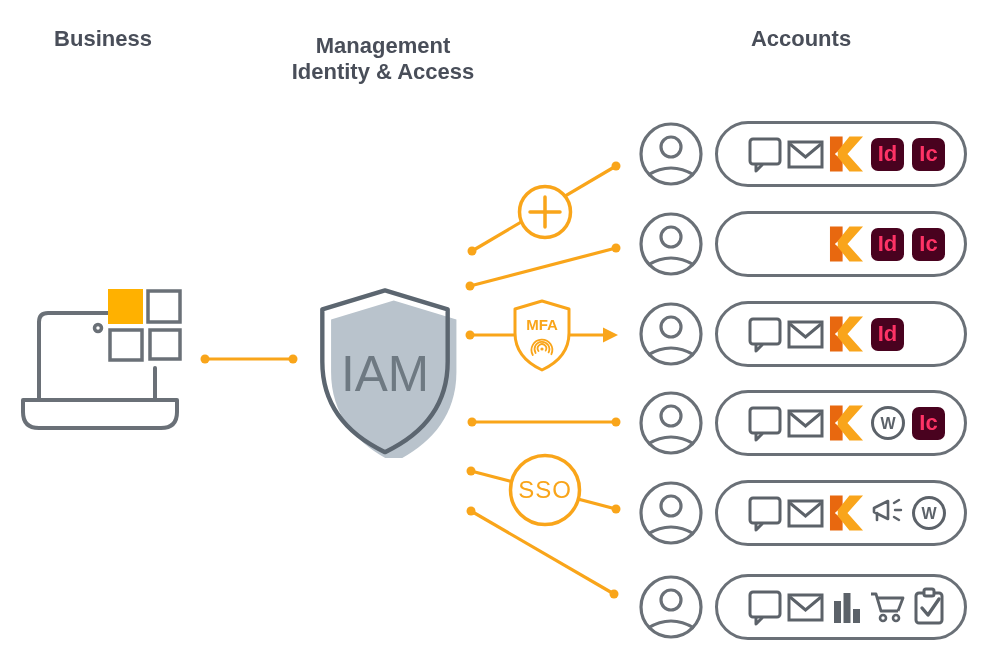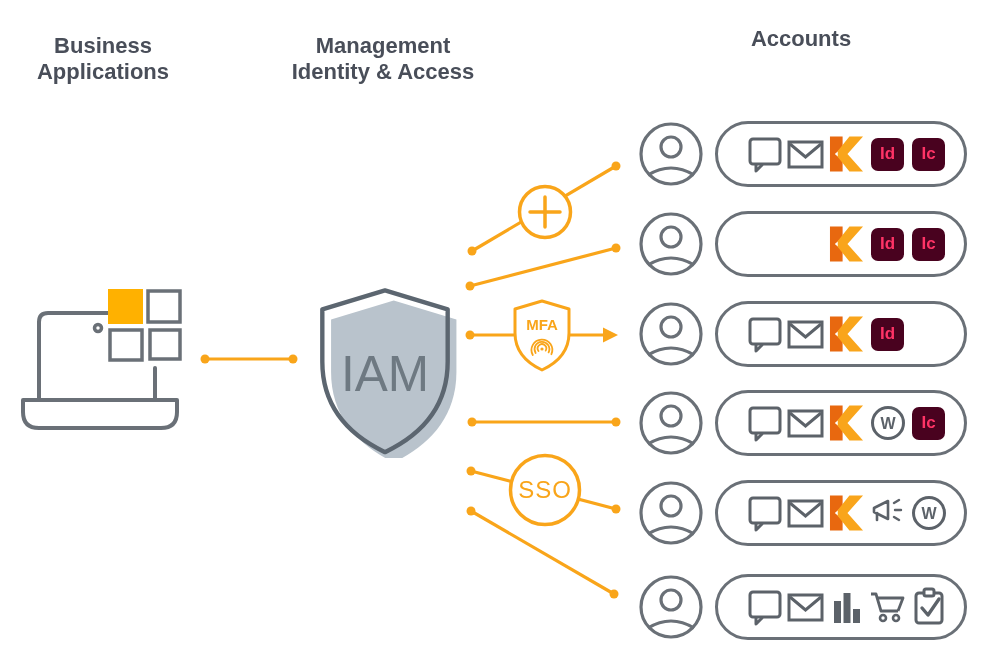--- a/index.html
+++ b/index.html
@@ -1,44 +1,43 @@
 <!DOCTYPE html>
 <html><head>
 <meta charset="utf-8">
 <style>
   html,body{margin:0;padding:0;background:#fff;}
   .canvas{position:relative;width:1000px;height:667px;background:#fff;overflow:hidden;
           font-family:"Liberation Sans",sans-serif;}
   .header{position:absolute;font-weight:700;font-size:22px;line-height:1.2;color:#494E59;text-align:center;}
-  .header-business{left:10px;top:33px;width:186px;}
+  .header-business{left:10px;top:26px;width:186px;}
   .header-iam{left:255px;top:33px;width:256px;}
   .header-accounts{left:708px;top:26px;width:186px;}
   .lines-layer{position:absolute;left:0;top:0;z-index:3;}
   .badge{position:absolute;z-index:4;}
   .laptop{position:absolute;left:20px;top:285px;z-index:2;}
   .iam-shield{position:absolute;left:312px;top:286px;z-index:2;}
 
   .rows-host{position:absolute;left:0;top:0;width:1000px;height:667px;z-index:2;}
   .account-row{position:absolute;left:638px;display:flex;align-items:center;gap:11px;}
   .pill{box-sizing:border-box;width:252px;height:66px;border:3px solid #6A7077;border-radius:33px;
         display:flex;align-items:center;padding-left:26px;background:#fff;}
   .slot{width:41px;height:52px;display:flex;align-items:center;justify-content:center;flex:0 0 41px;}
   .adobe-badge{width:33px;height:33px;border-radius:7px;background:#49021F;color:#FF3366;
                display:flex;align-items:center;justify-content:center;
-               font-weight:700;font-size:17px;font-family:"Liberation Sans",sans-serif;}
+               font-weight:700;font-size:22px;font-family:"Liberation Sans",sans-serif;}
   svg text{font-family:"Liberation Sans",sans-serif;}
 </style>
 </head>
 <body>
 
 <div class="canvas">
 
   <div class="header header-business">
     <div>Business</div>
-    <div>Applications</div>
   </div>
   <div class="header header-iam">
     <div>Management</div>
     <div>Identity &amp; Access</div>
   </div>
   <div class="header header-accounts">
     <div>Accounts</div>
   </div>
 
   <svg class="laptop" width="170" height="150" viewBox="0 0 170 150">

